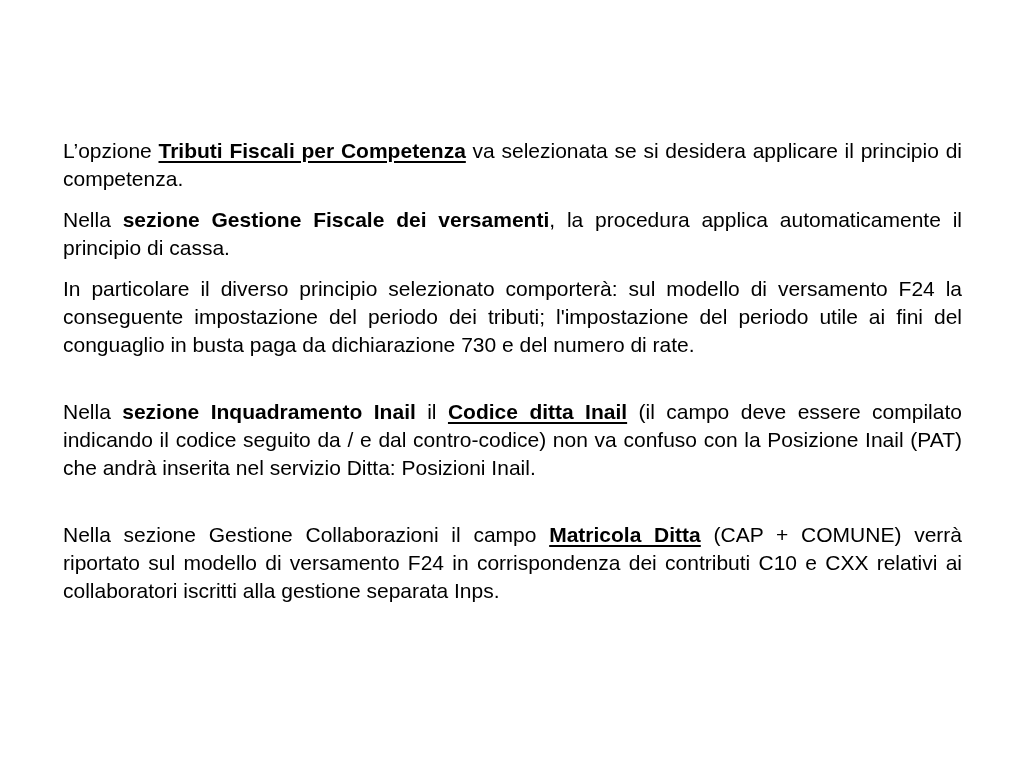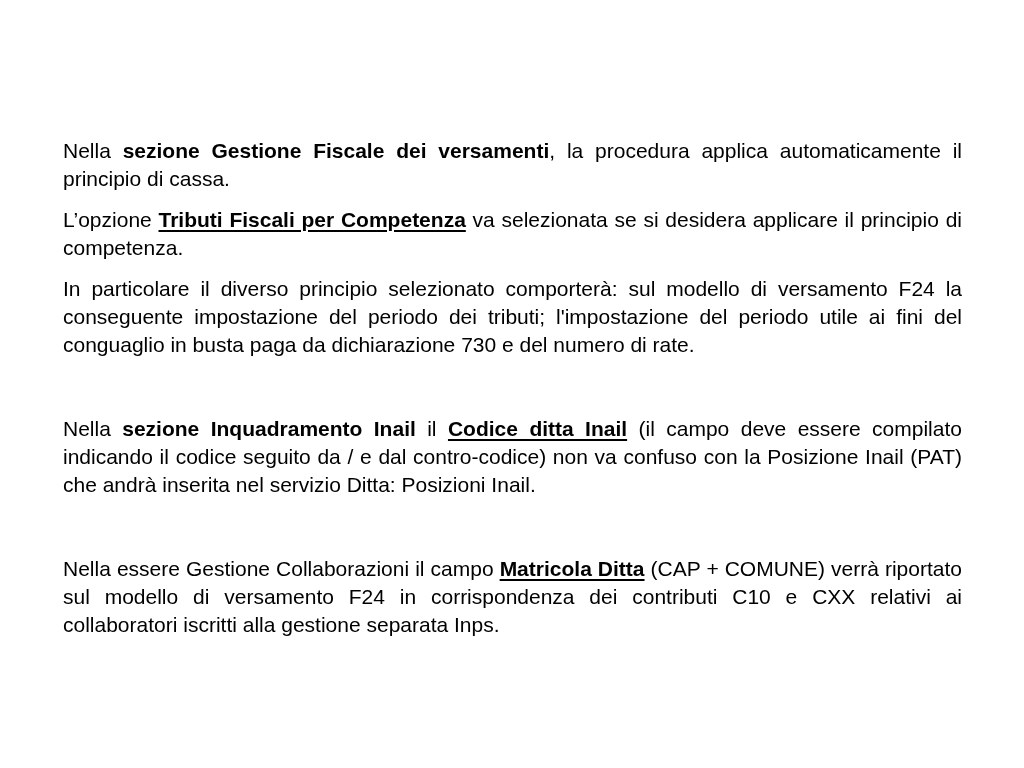--- a/index.html
+++ b/index.html
@@ -18,33 +18,33 @@
     color: #000000;
     overflow: hidden;
   }
   .slide p {
     margin: 0 0 13px 0;
     font-size: 21px;
     line-height: 28px;
     text-align: justify;
   }
   .slide p.gap-before {
-    margin-top: 56px;
+    margin-top: 39px;
   }
   .b  { font-weight: bold; }
   .bu { font-weight: bold; text-decoration: underline; text-underline-offset: 3px; }
 </style>
 </head>
 <body>
 
 <div class="slide">
 
+  <p><span>L’opzione </span><span class="bu">Tributi Fiscali per Competenza</span><span> va selezionata se si desidera applicare il principio di competenza.</span></p>
+
   <p><span>Nella </span><span class="b">sezione Gestione Fiscale dei versamenti</span><span>, la procedura applica automaticamente il principio di cassa.</span></p>
-
-  <p><span>L’opzione </span><span class="bu">Tributi Fiscali per Competenza</span><span> va selezionata se si desidera applicare il principio di competenza.</span></p>
 
   <p><span>In particolare il diverso principio selezionato comporterà: sul modello di versamento F24 la conseguente impostazione del periodo dei tributi; l'impostazione del periodo utile ai fini del conguaglio in busta paga da dichiarazione 730 e del numero di rate.</span></p>
 
   <p class="gap-before"><span>Nella </span><span class="b">sezione Inquadramento Inail</span><span> il </span><span class="bu">Codice ditta Inail</span><span> (il campo deve essere compilato indicando il codice seguito da /  e dal contro-codice) non va confuso con la Posizione Inail (PAT) che andrà inserita nel servizio Ditta: Posizioni Inail.</span></p>
 
-  <p class="gap-before"><span>Nella essere Gestione Collaborazioni il campo </span><span class="bu">Matricola Ditta</span><span> (CAP + COMUNE) verrà riportato sul modello di versamento F24 in corrispondenza dei contributi C10 e CXX relativi ai collaboratori iscritti alla gestione separata Inps.</span></p>
+  <p class="gap-before"><span>Nella sezione Gestione Collaborazioni il campo </span><span class="bu">Matricola Ditta</span><span> (CAP + COMUNE) verrà riportato sul modello di versamento F24 in corrispondenza dei contributi C10 e CXX relativi ai collaboratori iscritti alla gestione separata Inps.</span></p>
 
 </div>
 
 </body></html>

